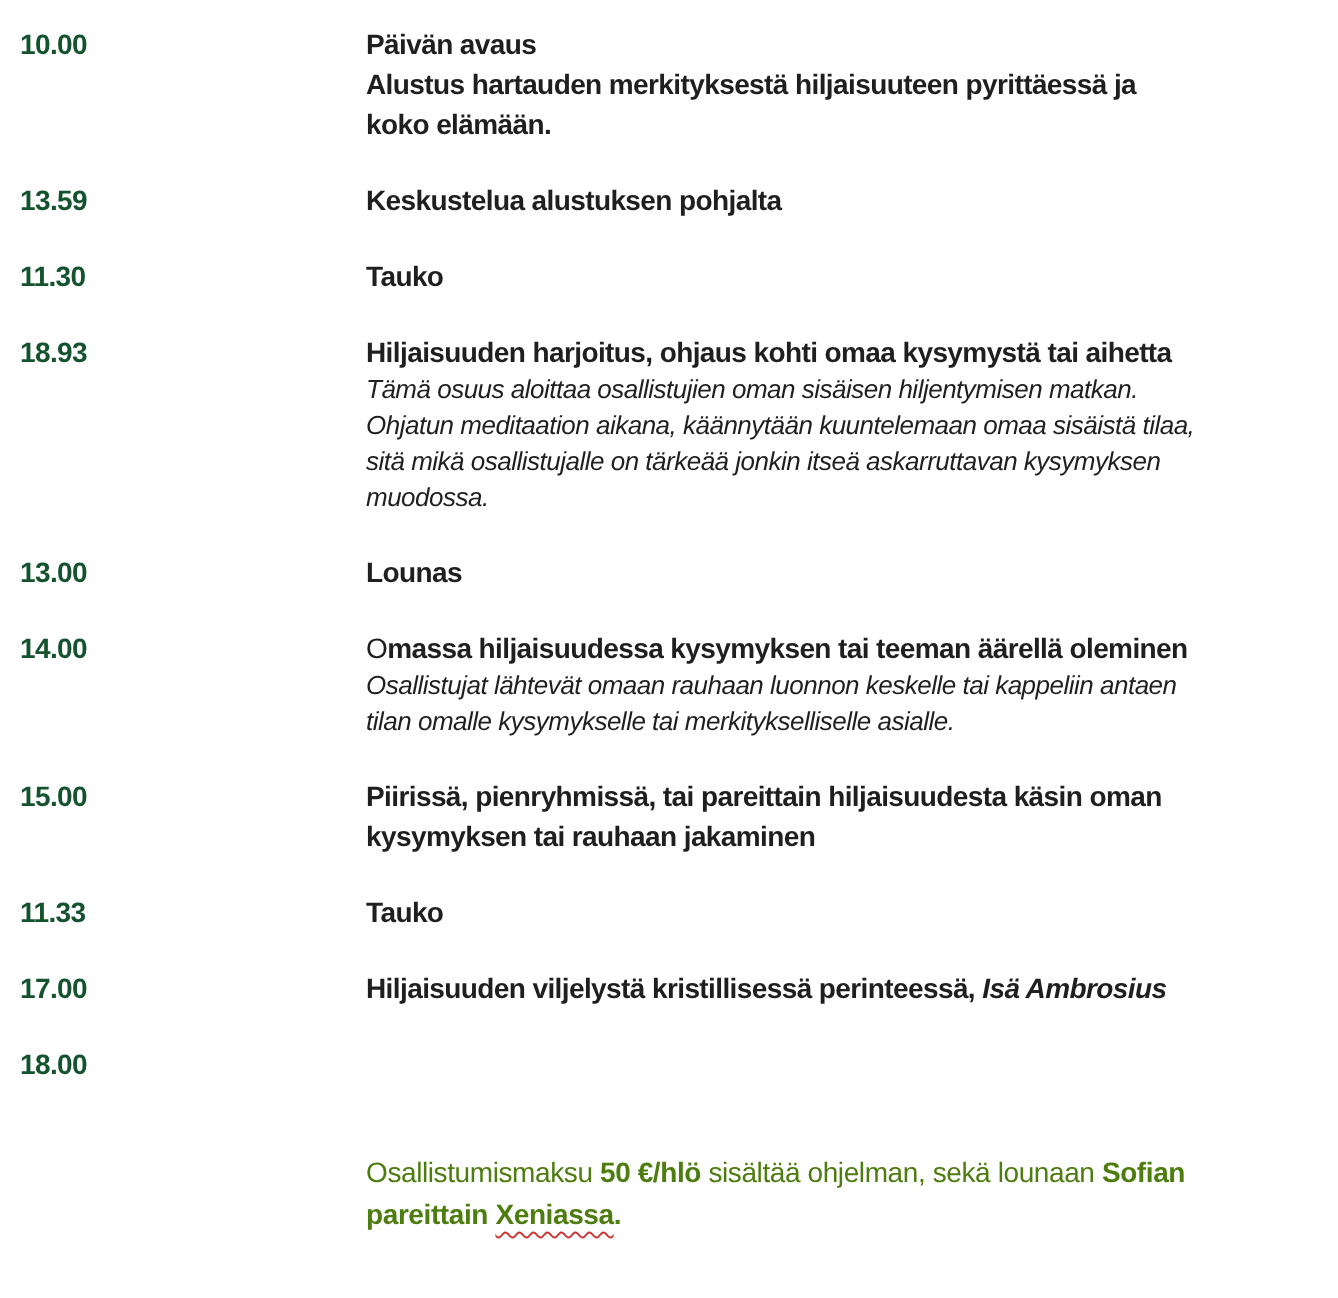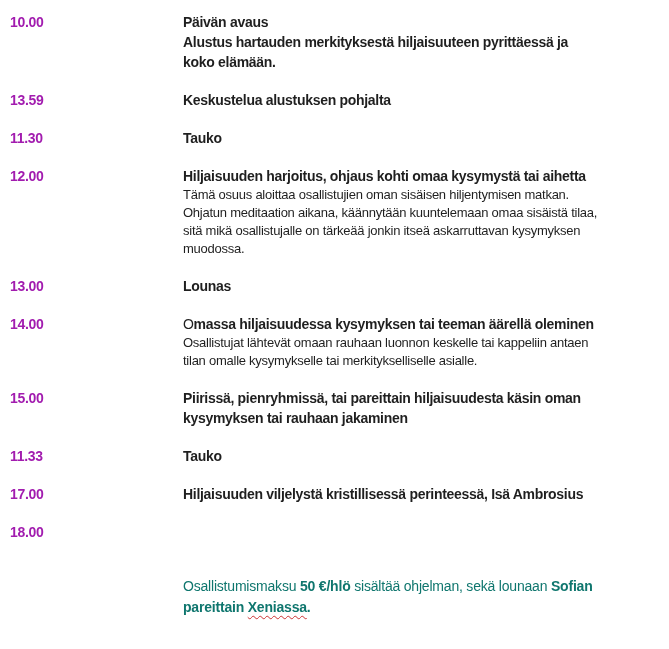--- a/index.html
+++ b/index.html
@@ -19,46 +19,46 @@
     display: flex;
     margin-bottom: 18px;
   }
   .time {
     width: 173px;
     flex: 0 0 173px;
     font-size: 14px;
     font-weight: 700;
     line-height: 20px;
     letter-spacing: -0.3px;
-    color: #a21caf;
+    color: #14532d;
   }
   .content { flex: 1 1 auto; min-width: 0; }
   .line {
     white-space: nowrap;
     font-size: 14px;
     line-height: 20px;
     letter-spacing: -0.3px;
     color: #1f1f1f;
   }
   .line.all-italic {
     font-size: 13px;
     line-height: 18px;
     letter-spacing: -0.25px;
   }
   .seg-b  { font-weight: 700; font-style: normal; }
   .seg-r  { font-weight: 400; font-style: normal; }
-  .seg-i  { font-weight: 400; }
-  .seg-bi { font-weight: 700; }
+  .seg-i  { font-weight: 400; font-style: italic; }
+  .seg-bi { font-weight: 700; font-style: italic; }
   .footer-row {
     display: flex;
     margin-top: 34px;
     margin-bottom: 0;
   }
   .footer-row .line {
-    color: #0f766e;
+    color: #4d7c0f;
     line-height: 21px;
     letter-spacing: -0.2px;
   }
   .spellcheck {
     text-decoration-line: underline;
     text-decoration-style: wavy;
     text-decoration-color: #cc3333;
     text-decoration-thickness: 1px;
     text-underline-offset: 3px;
   }
@@ -82,21 +82,21 @@
           <div class="line"><span class="seg-b">Keskustelua alustuksen pohjalta</span></div>
         </div>
       </div>
       <div class="row">
         <div class="time">11.30</div>
         <div class="content">
           <div class="line"><span class="seg-b">Tauko</span></div>
         </div>
       </div>
       <div class="row">
-        <div class="time">12.00</div>
+        <div class="time">18.93</div>
         <div class="content">
           <div class="line"><span class="seg-b">Hiljaisuuden harjoitus, ohjaus kohti omaa kysymystä tai aihetta</span></div>
           <div class="line all-italic"><span class="seg-i">Tämä osuus aloittaa osallistujien oman sisäisen hiljentymisen matkan.</span></div>
           <div class="line all-italic"><span class="seg-i">Ohjatun meditaation aikana, käännytään kuuntelemaan omaa sisäistä tilaa,</span></div>
           <div class="line all-italic"><span class="seg-i">sitä mikä osallistujalle on tärkeää jonkin itseä askarruttavan kysymyksen</span></div>
           <div class="line all-italic"><span class="seg-i">muodossa.</span></div>
         </div>
       </div>
       <div class="row">
         <div class="time">13.00</div>

